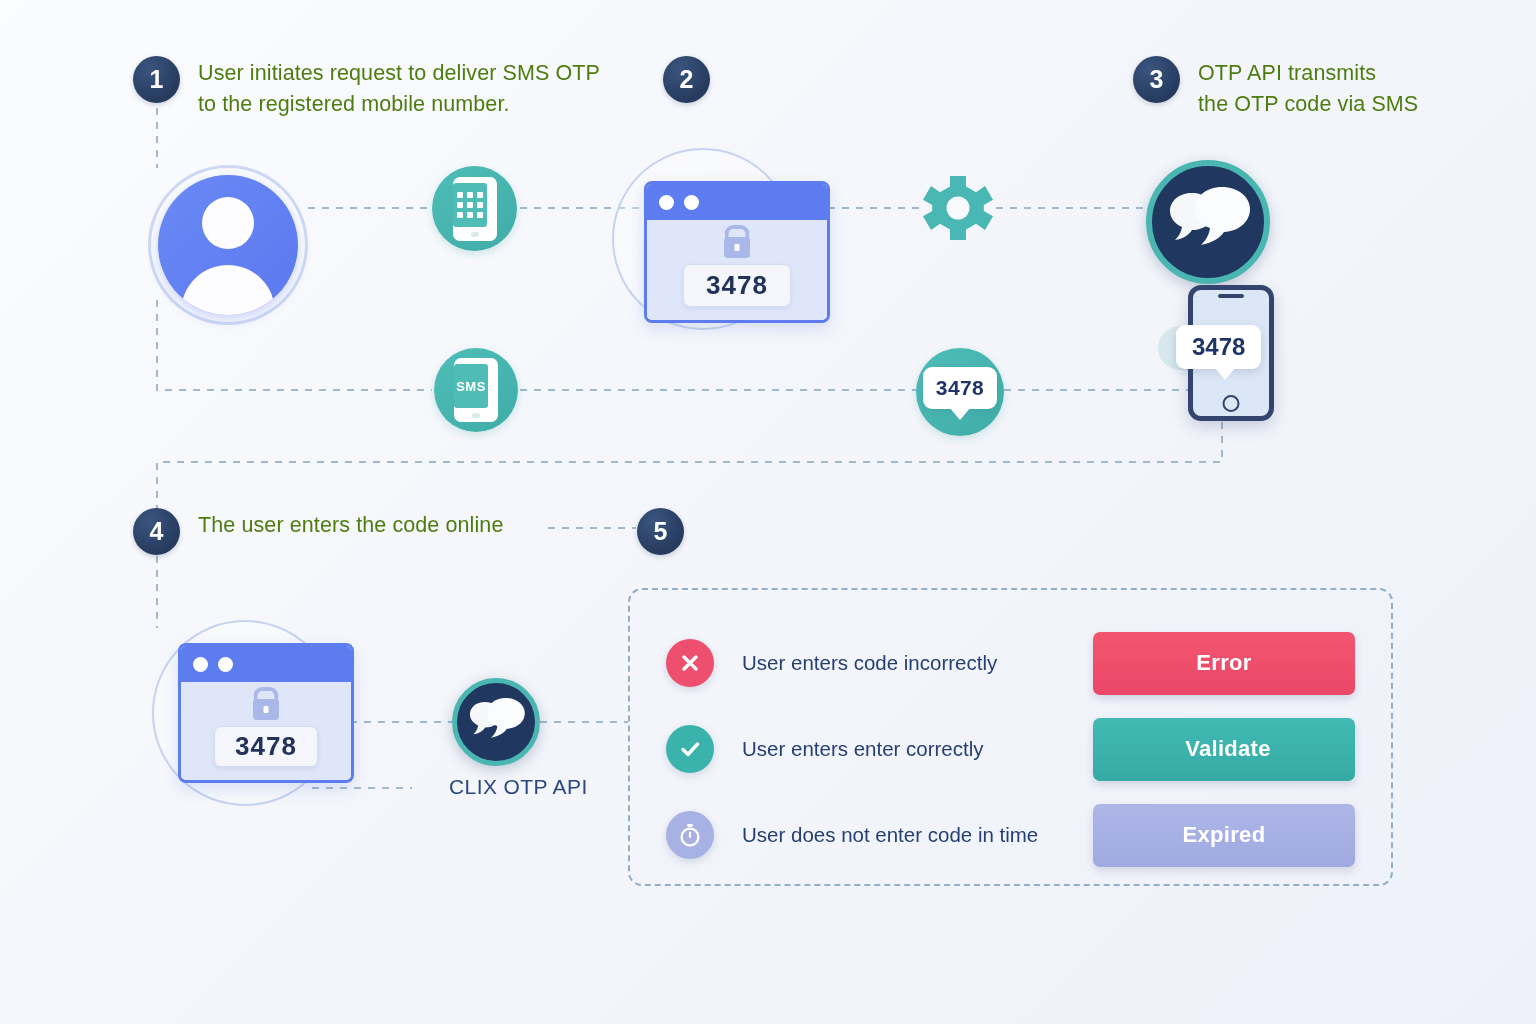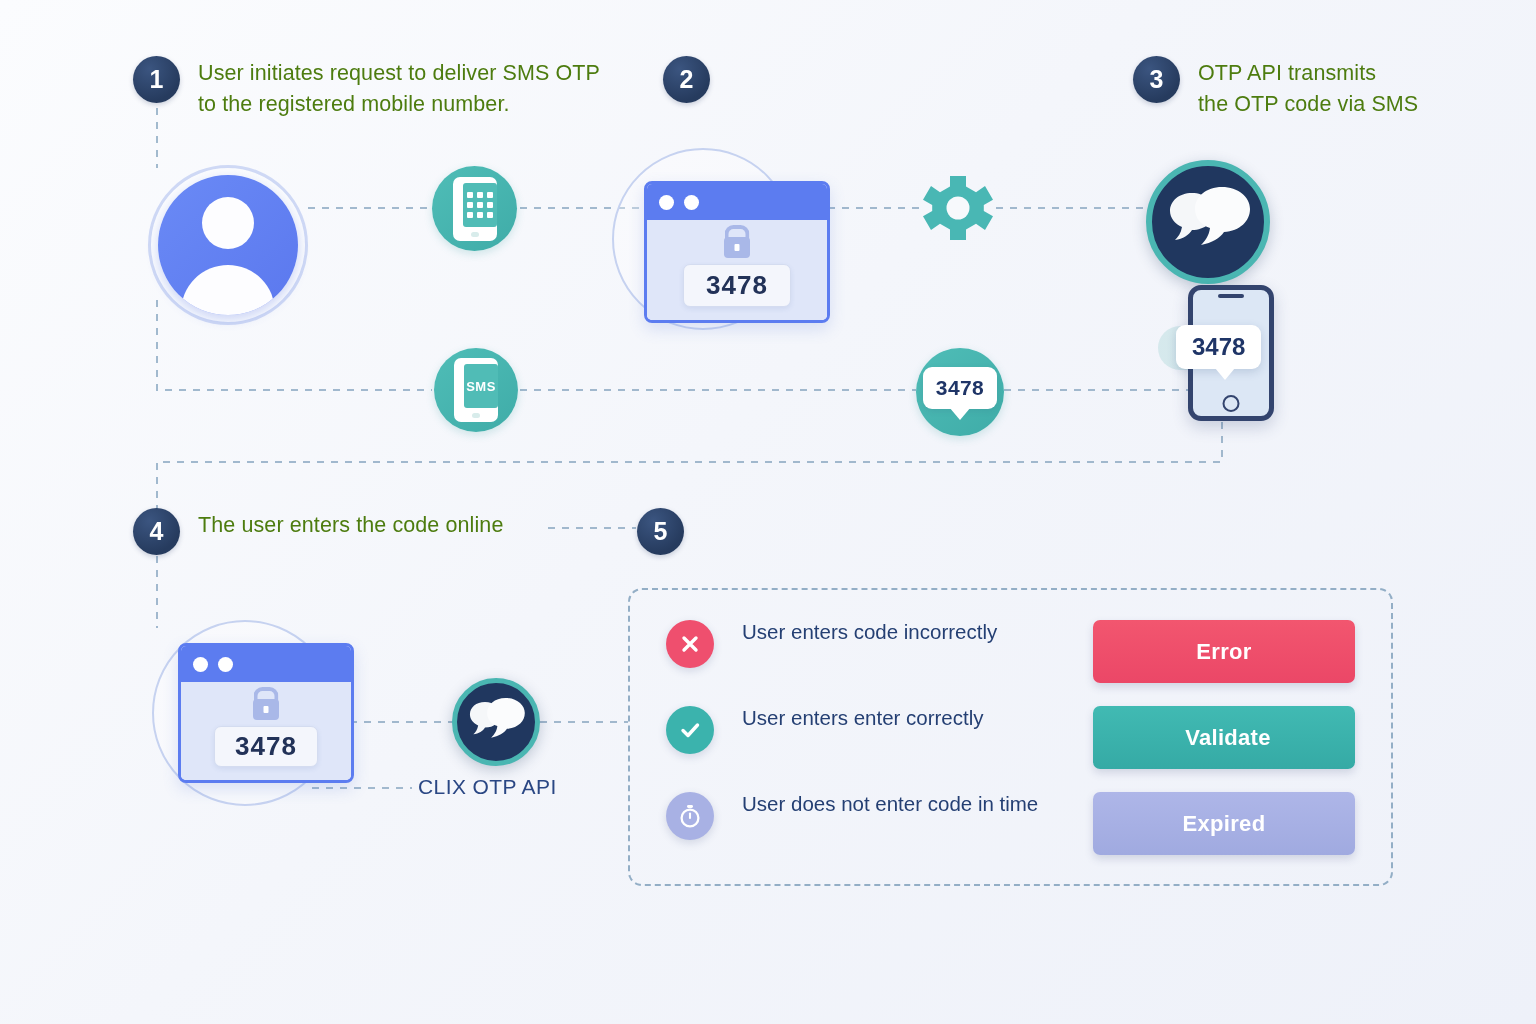--- a/index.html
+++ b/index.html
@@ -65,21 +65,21 @@
     position: absolute; z-index: 4;
     border-radius: 50%;
     background: linear-gradient(140deg, #4fbdb7, #3faca8);
     display: flex; align-items: center; justify-content: center;
     box-shadow: 0 3px 9px rgba(60,160,160,.22);
   }
 
   
   .phone-glyph {
     width: 44px; height: 64px; border-radius: 7px; background: #ffffff;
-    display: flex; align-items: center; justify-content: flex-end;
+    display: flex; align-items: center; justify-content: flex-start;
     position: relative; padding-bottom: 8px;
   }
   .phone-screen {
     width: 34px; height: 44px; border-radius: 3px;
     background: #50bcb6;
     display: flex; align-items: center; justify-content: center;
   }
   .phone-glyph::after {
     content: ""; position: absolute; bottom: 4px; left: 50%;
     transform: translateX(-50%);
@@ -187,33 +187,33 @@
   }
   .pop-shadow {
     position: absolute; z-index: 5;
     width: 70px; height: 44px; border-radius: 22px;
     background: rgba(140,200,200,.28);
   }
 
   
   .clix-caption {
     position: absolute; z-index: 5;
-    font-size: 21px; color: #2a4784; letter-spacing: .4px;
+    font-size: 21px; color: #2a4784; letter-spacing: .4px; margin-left: 31px;
   }
 
   
   .panel {
     position: absolute; z-index: 5;
     left: 628px; top: 588px; width: 765px; height: 298px;
     border: 2px dashed #93aec6;
     border-radius: 14px;
   }
   .rows { position: absolute; inset: 0; padding: 30px 0 0 0; }
   .vrow {
-    display: flex; 
+    display: flex; align-items: center;
     height: 86px; padding: 0 36px;
   }
   .vicon {
     width: 48px; height: 48px; border-radius: 50%;
     flex: 0 0 auto;
     display: flex; align-items: center; justify-content: center;
     color: #ffffff;
     box-shadow: 0 3px 8px rgba(60,80,130,.18);
   }
   .vlabel { margin-left: 28px; font-size: 20.5px; color: #243f73; flex: 1 1 auto; }

